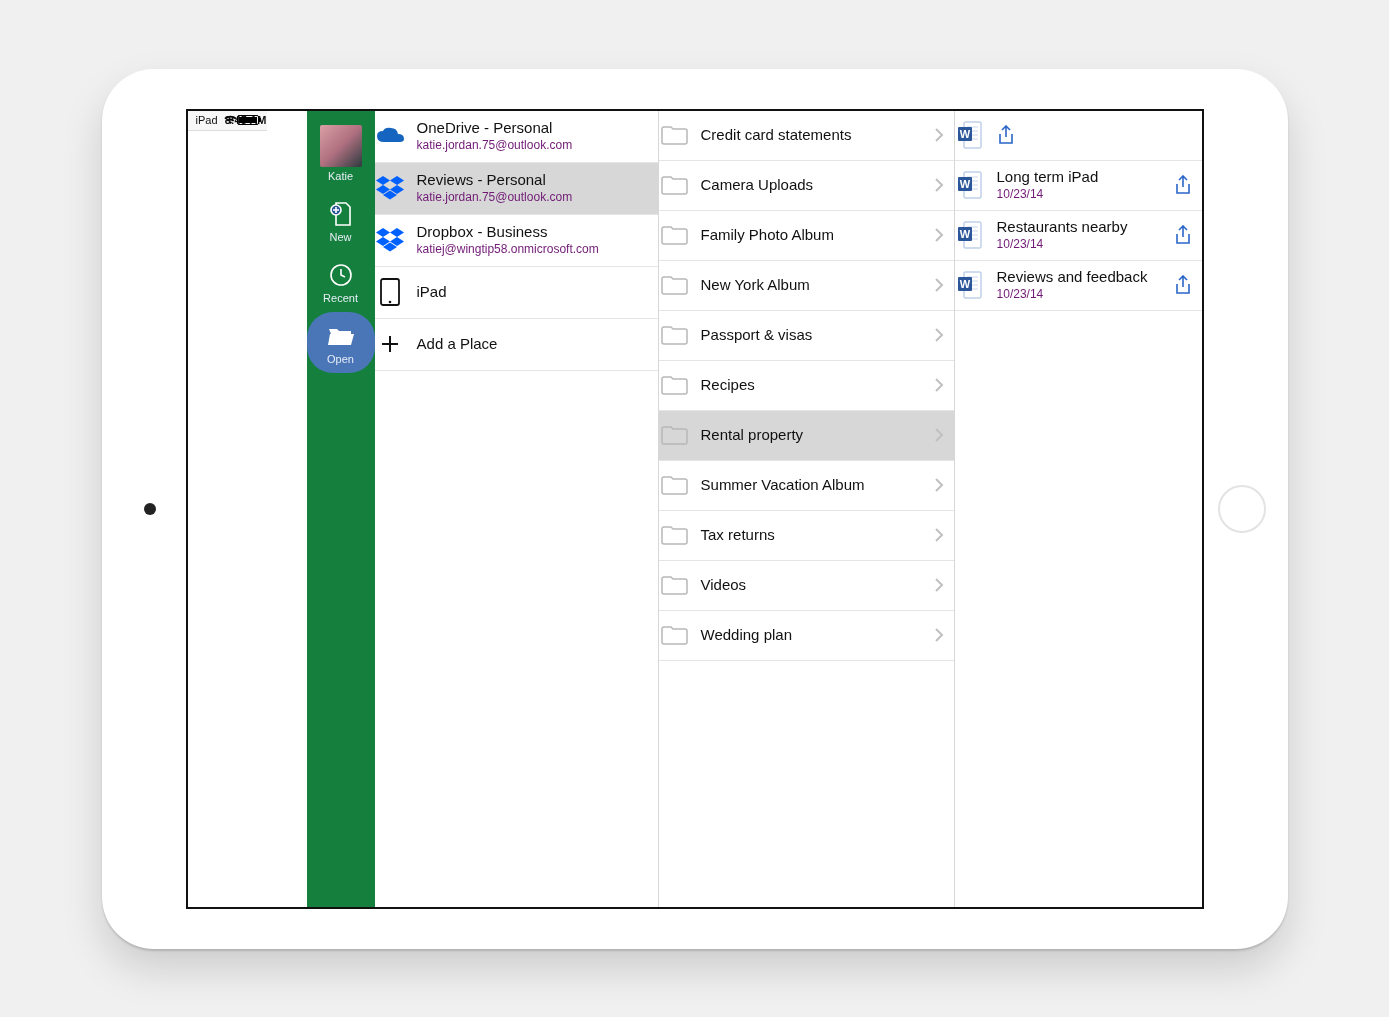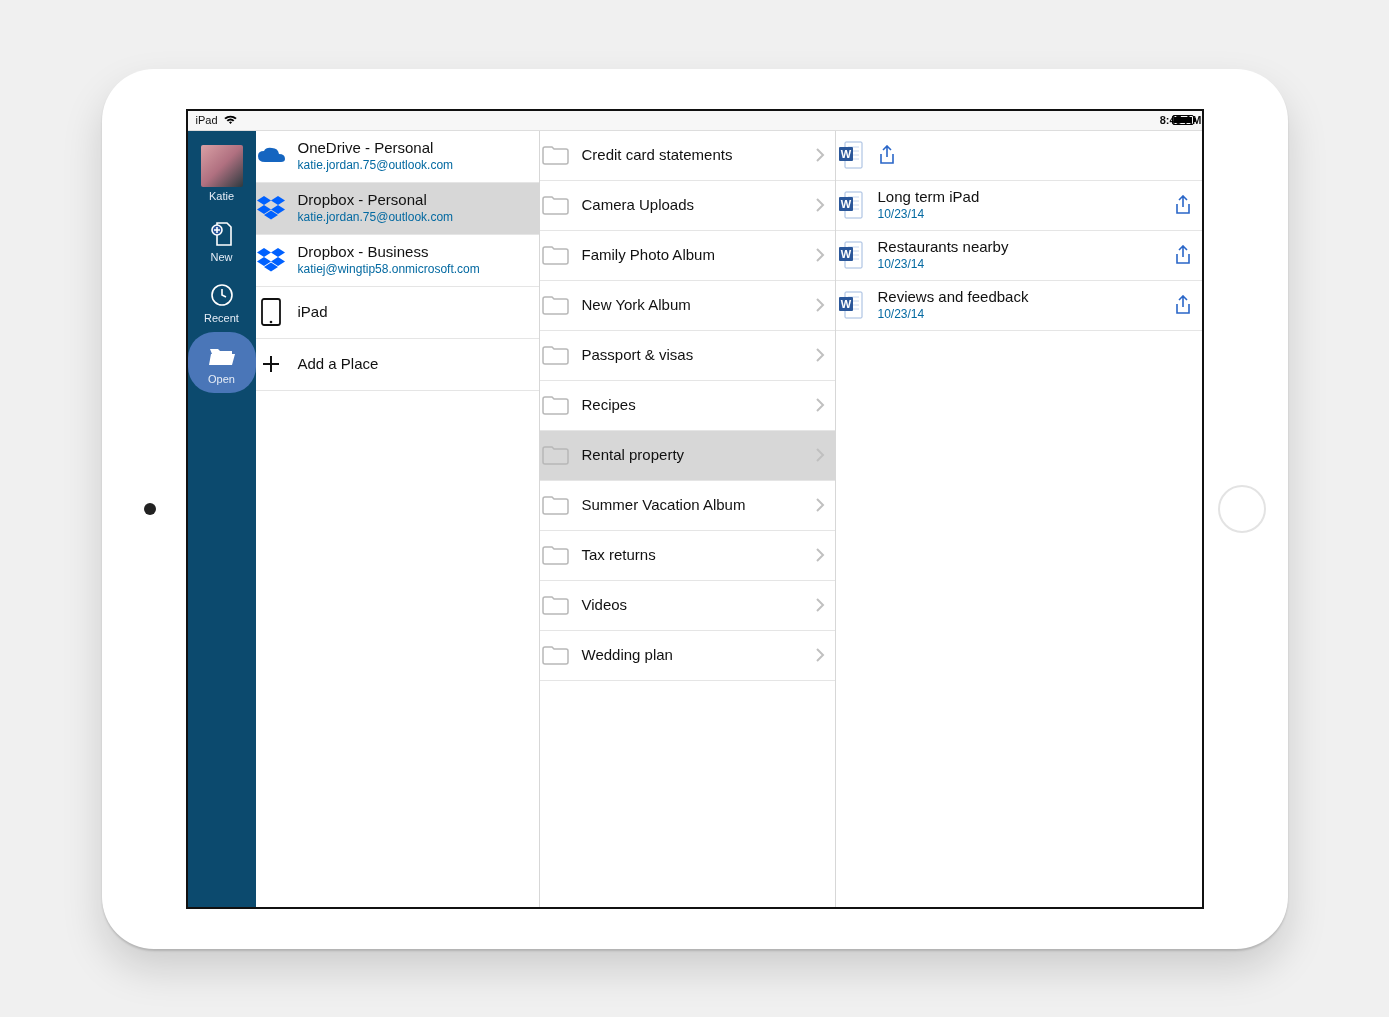--- a/index.html
+++ b/index.html
@@ -44,22 +44,22 @@
     transform: translateY(-50%);
   }
 
   
   .screen {
     width: 100%;
     height: 100%;
     border: 2px solid #111;
     background:#fff;
     display:flex;
-    flex-direction:column;
     overflow:hidden;
+    gap:40px;
   }
 
   
   .statusbar {
     height: 20px;
     background:#f7f7f7;
     border-bottom:1px solid #ddd;
     font-size:11px;
     color:#111;
     display:flex;
@@ -97,21 +97,21 @@
   
   .app {
     flex:1;
     display:flex;
     min-height:0;
   }
 
   
   .sidebar {
     width: 68px;
-    background:#0c4a6e;
+    background:#15803d;
     color:#fff;
     display:flex;
     flex-direction:column;
     align-items:center;
     font-size:11px;
   }
   .sidebar .item {
     width:100%;
     display:flex;
     flex-direction:column;
@@ -147,21 +147,21 @@
     min-height:52px;
     padding:6px 10px 6px 0;
     border-bottom:1px solid #e5e5e5;
     cursor:pointer;
     gap:12px;
   }
   .row.selected { background:#d7d7d7; }
   .row .thumb { width:30px; height:30px; display:flex; align-items:center; justify-content:center; flex:0 0 30px;}
   .row .txt { flex:1; min-width:0; }
   .row .title { font-size:15px; color:#111; line-height:1.2; }
-  .row .sub   { font-size:12px; color:#0369a1; line-height:1.3; margin-top:1px;}
+  .row .sub   { font-size:12px; color:#701a75; line-height:1.3; margin-top:1px;}
   .row .chev  { color:#c0c0c0; font-size:18px; flex:0 0 auto;}
   .row .action{ color:#2a66c8; flex:0 0 auto; }
 
   
   .col.folders .row, .col.files .row { min-height:50px; }
 
   
   svg { display:block; }
 </style>
 </head>
@@ -245,21 +245,21 @@
                 <g fill="#0061ff">
                   <path d="M7 0 L14 4.5 L7 9 L0 4.5 Z"></path>
                   <path d="M21 0 L28 4.5 L21 9 L14 4.5 Z"></path>
                   <path d="M7 9 L14 13.5 L7 18 L0 13.5 Z"></path>
                   <path d="M21 9 L28 13.5 L21 18 L14 13.5 Z"></path>
                   <path d="M7 19 L14 14.5 L21 19 L14 23.5 Z"></path>
                 </g>
               </svg>
             </div>
             <div class="txt">
-              <div class="title">Dropbox - Personal</div>
+              <div class="title">Reviews - Personal</div>
               <div class="sub">katie.jordan.75@outlook.com</div>
             </div>
           </div>
           <div class="row">
             <div class="thumb">
               <svg width="28" height="24" viewBox="0 0 28 24">
                 <g fill="#0061ff">
                   <path d="M7 0 L14 4.5 L7 9 L0 4.5 Z"></path>
                   <path d="M21 0 L28 4.5 L21 9 L14 4.5 Z"></path>
                   <path d="M7 9 L14 13.5 L7 18 L0 13.5 Z"></path>

